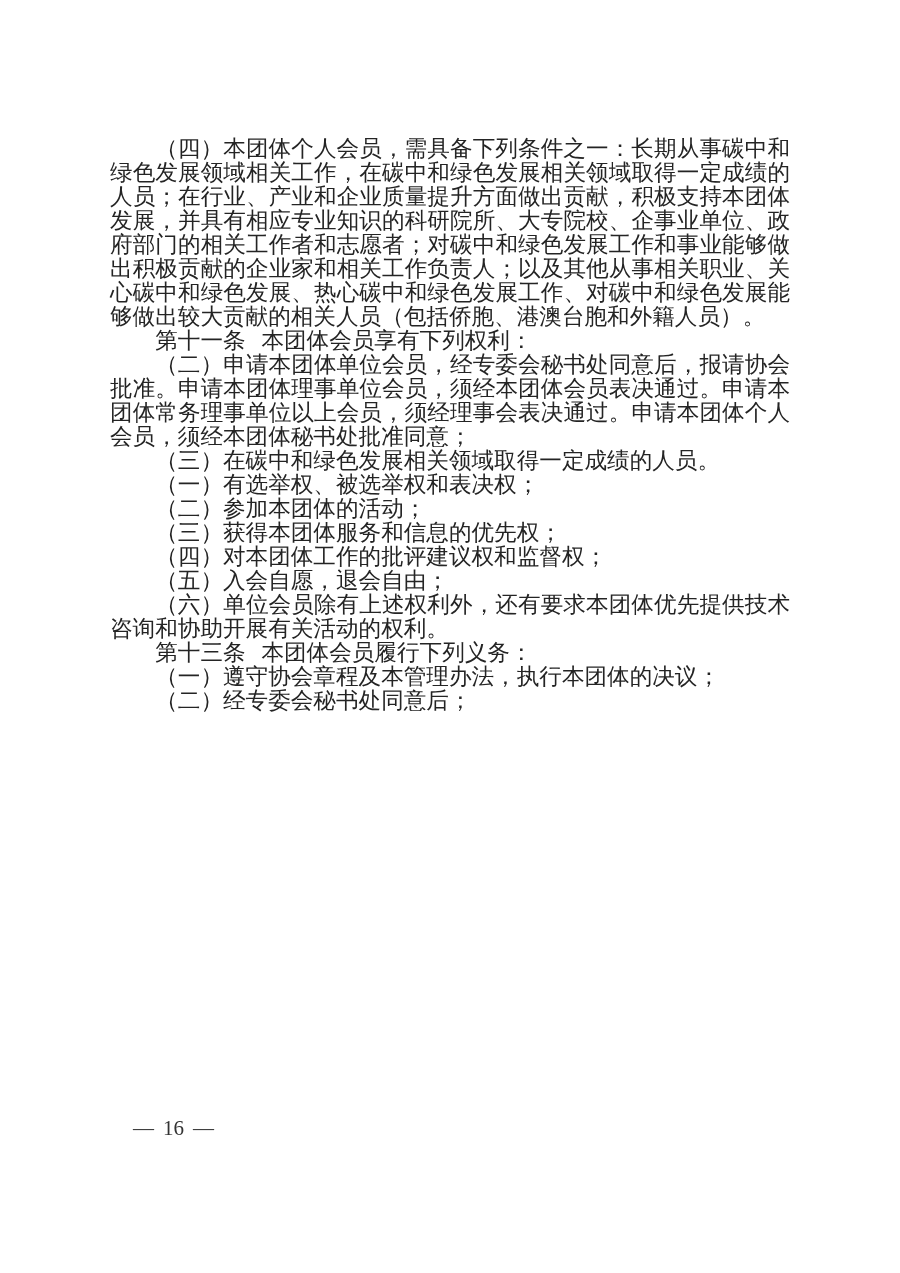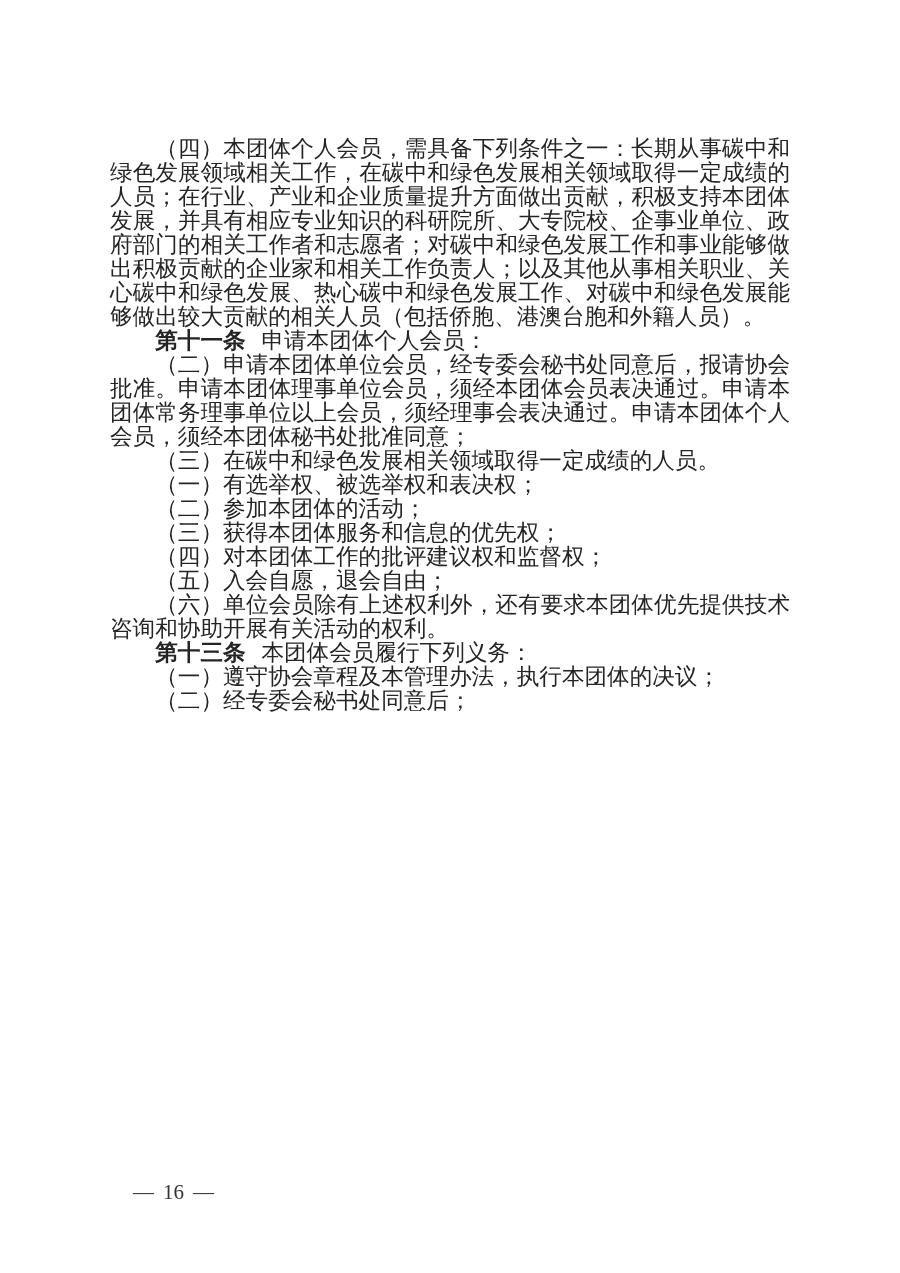--- a/index.html
+++ b/index.html
@@ -29,29 +29,29 @@
     line-height: 24px;
     text-align: justify;
     letter-spacing: 0;
   }
   .para {
     margin: 0;
     padding: 0;
     text-indent: 2em;
   }
   .art-label {
-    font-weight: bold;
+    font-weight: normal;
   }
   .art-text {
     margin-left: 0.7em;
   }
   .footer {
     position: absolute;
     left: 133px;
-    top: 1180px;
+    top: 1116px;
     font-size: 21px;
     line-height: 24px;
     color: #333333;
     white-space: pre;
   }
   .footer span {
     display: inline-block;
   }
   .footer .dash {
     letter-spacing: 0;
@@ -60,21 +60,21 @@
     margin: 0 9px;
   }
 </style>
 </head>
 <body>
 
 <div class="page">
 
   <div class="doc-body" id="doc-body">
       <p class="para">（四）本团体个人会员，需具备下列条件之一：长期从事碳中和绿色发展领域相关工作，在碳中和绿色发展相关领域取得一定成绩的人员；在行业、产业和企业质量提升方面做出贡献，积极支持本团体发展，并具有相应专业知识的科研院所、大专院校、企事业单位、政府部门的相关工作者和志愿者；对碳中和绿色发展工作和事业能够做出积极贡献的企业家和相关工作负责人；以及其他从事相关职业、关心碳中和绿色发展、热心碳中和绿色发展工作、对碳中和绿色发展能够做出较大贡献的相关人员（包括侨胞、港澳台胞和外籍人员）。</p>
-      <p class="para article"><b class="art-label">第十一条</b><span class="art-text">申请本团体个人会员：</span></p>
+      <p class="para article"><b class="art-label">第十一条</b><span class="art-text">本团体会员享有下列权利：</span></p>
       <p class="para">（二）申请本团体单位会员，经专委会秘书处同意后，报请协会批准。申请本团体理事单位会员，须经本团体会员表决通过。申请本团体常务理事单位以上会员，须经理事会表决通过。申请本团体个人会员，须经本团体秘书处批准同意；</p>
       <p class="para">（三）在碳中和绿色发展相关领域取得一定成绩的人员。</p>
       <p class="para">（一）有选举权、被选举权和表决权；</p>
       <p class="para">（二）参加本团体的活动；</p>
       <p class="para">（三）获得本团体服务和信息的优先权；</p>
       <p class="para">（四）对本团体工作的批评建议权和监督权；</p>
       <p class="para">（五）入会自愿，退会自由；</p>
       <p class="para">（六）单位会员除有上述权利外，还有要求本团体优先提供技术咨询和协助开展有关活动的权利。</p>
       <p class="para article"><b class="art-label">第十三条</b><span class="art-text">本团体会员履行下列义务：</span></p>
       <p class="para">（一）遵守协会章程及本管理办法，执行本团体的决议；</p>

